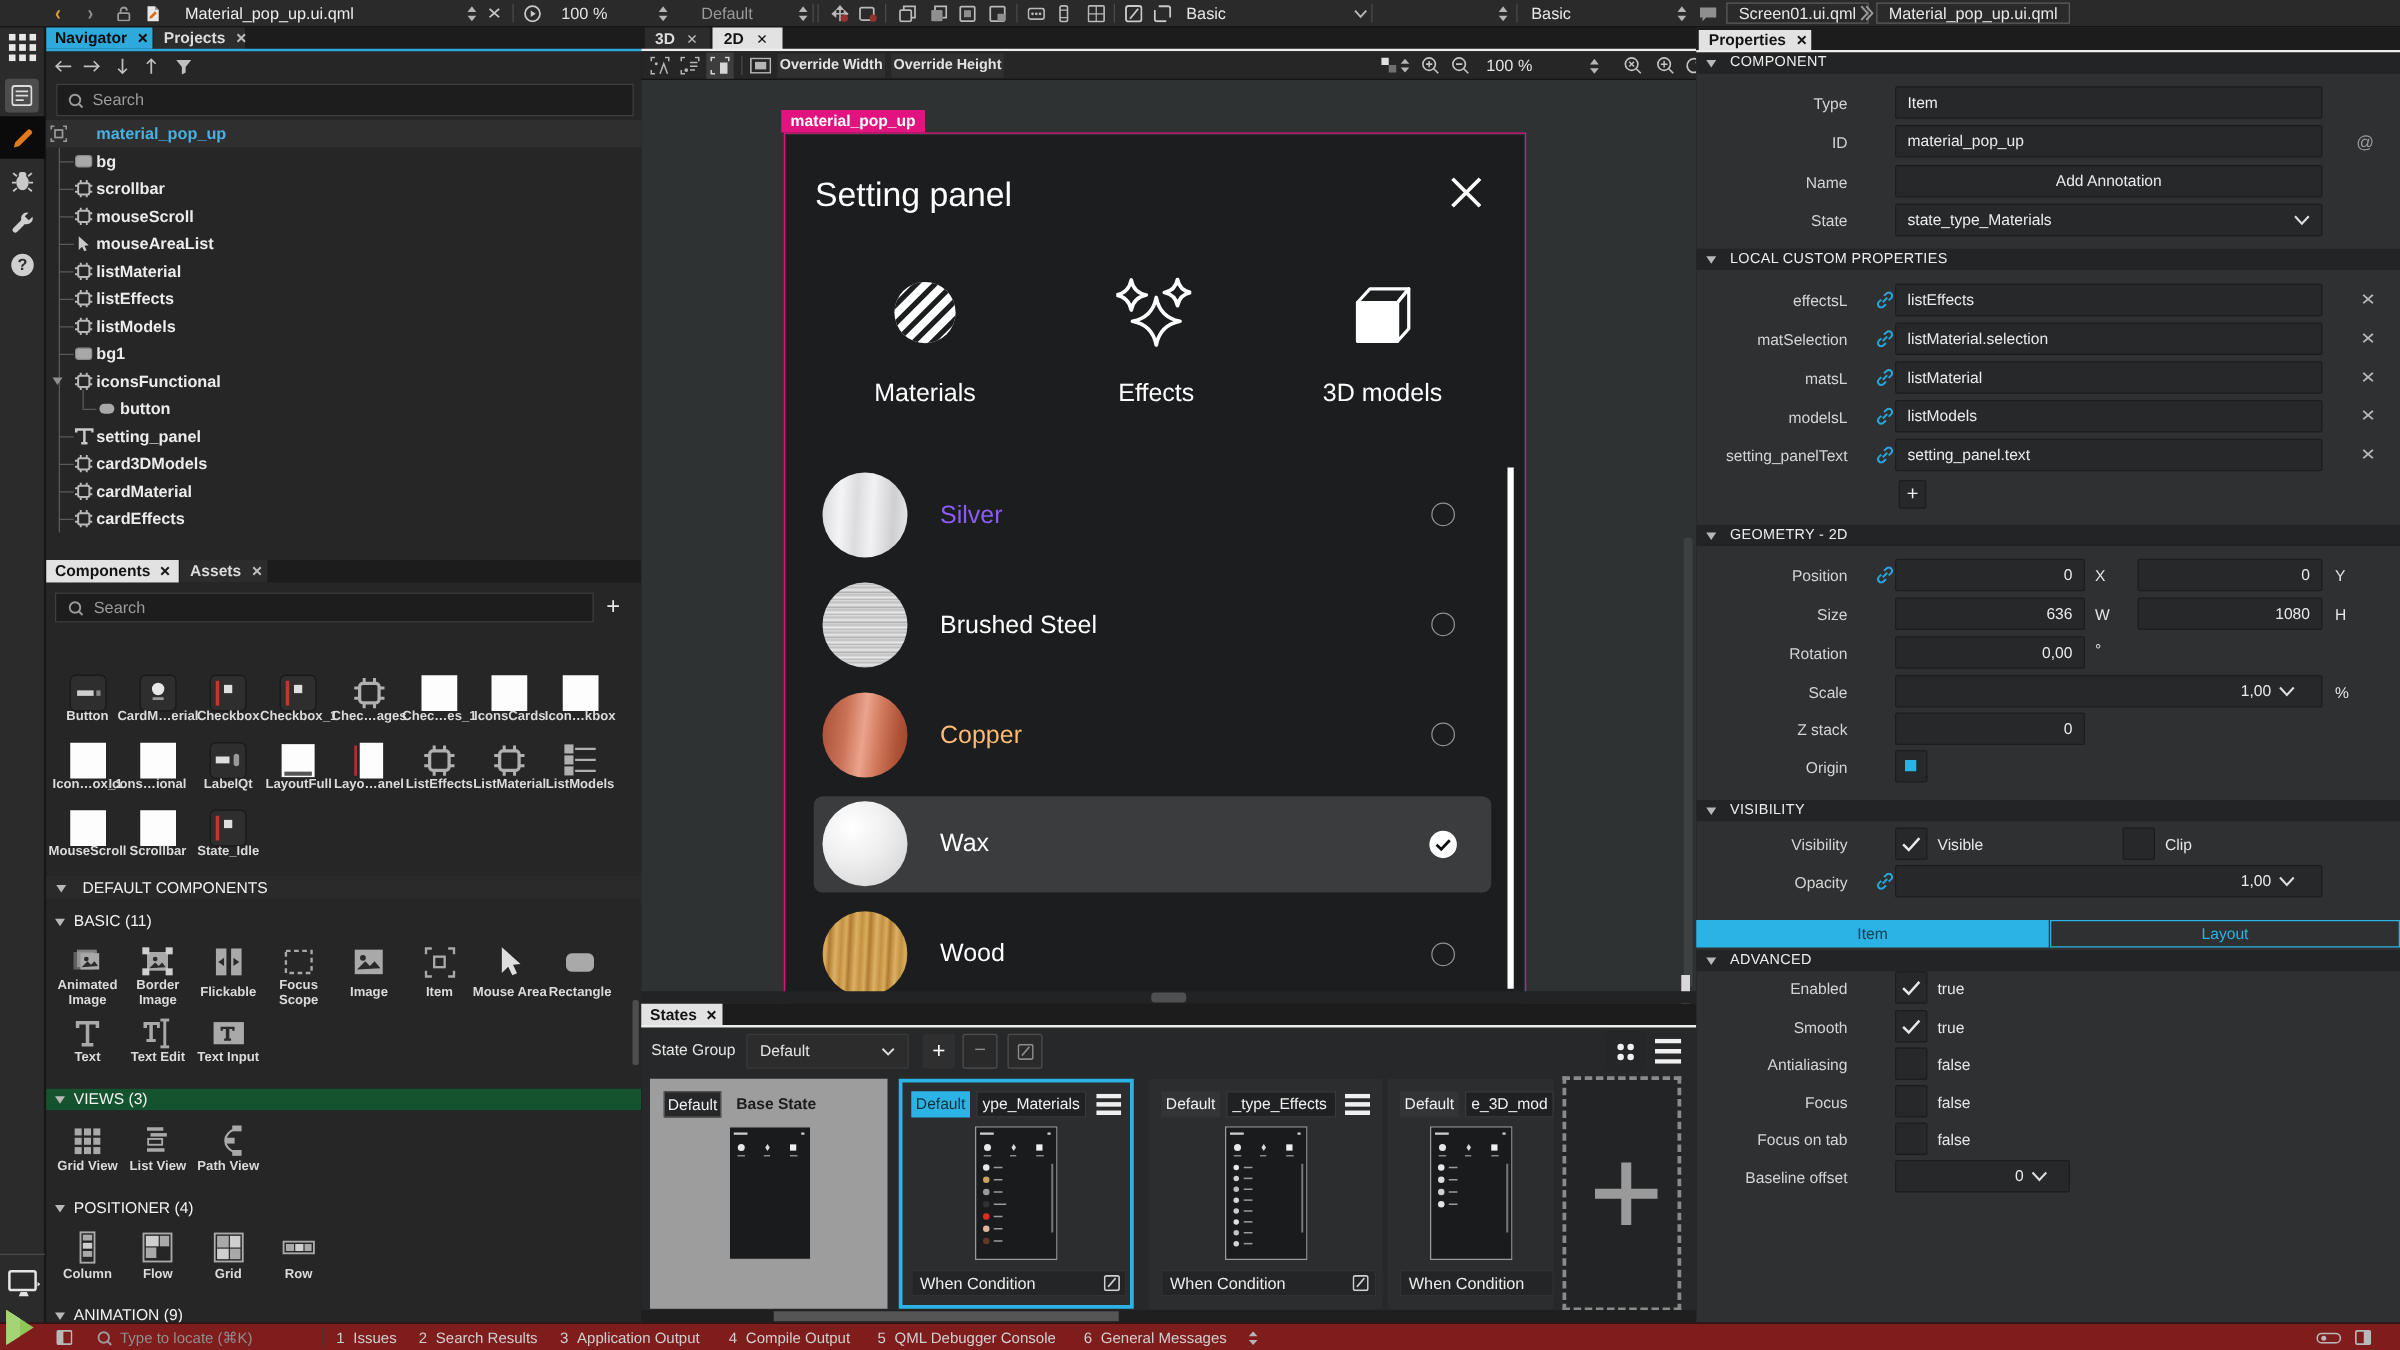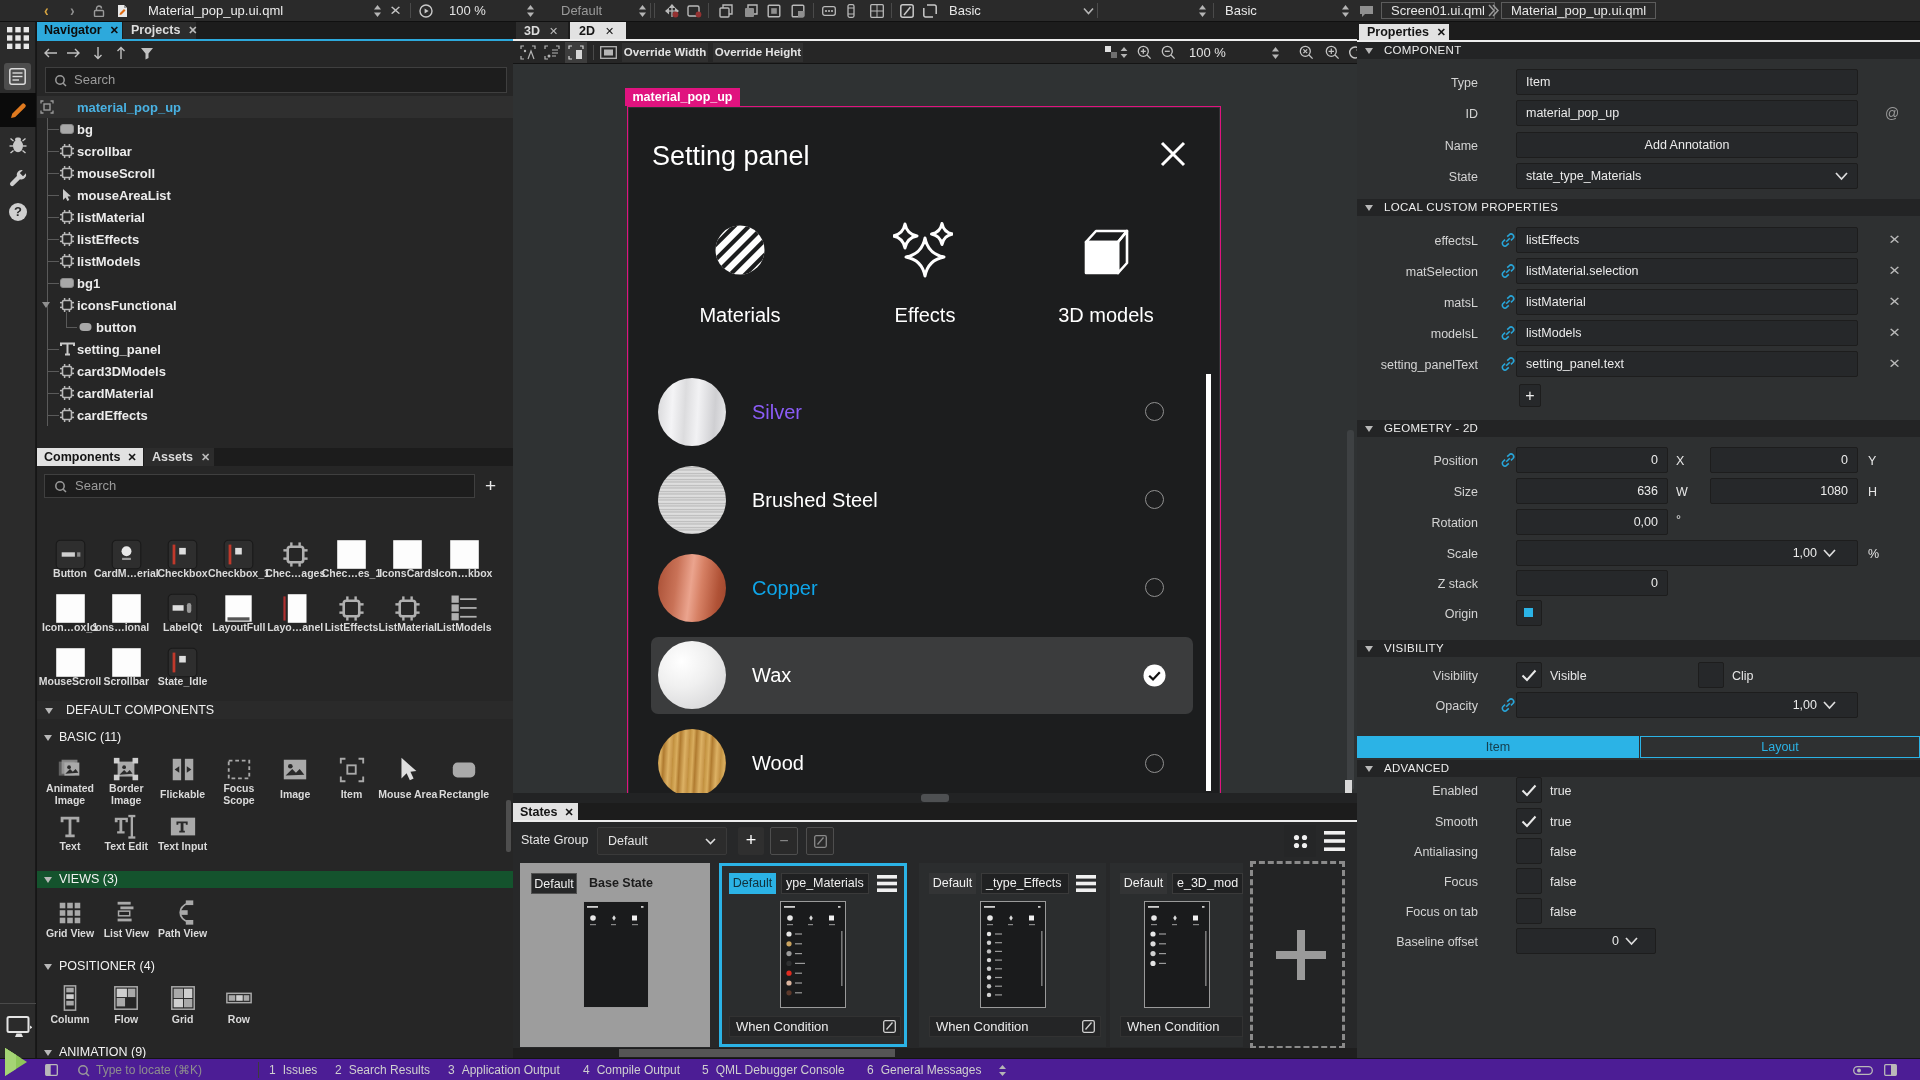--- a/index.html
+++ b/index.html
@@ -33,21 +33,21 @@
   #canvas { position:absolute; left:0; top:42px; width:844px; height:751px; background:#2f3233; overflow:hidden; }
 
   #props { left:1357px; top:22px; width:563px; height:1036px; background:#2e3031; }
   .phdr { position:absolute; left:0; width:563px; height:17px; background:#232425; color:#ededed; font-size:11.5px; line-height:17px; letter-spacing:.3px; }
   .plabel { position:absolute; color:#d4d4d4; font-size:12.5px; text-align:right; white-space:nowrap; }
   .pin { position:absolute; background:#26282a; border:1px solid #1d1d1d; border-radius:2px; color:#ebebeb; font-size:12.5px; height:26px; line-height:24px; padding:0 9px; white-space:nowrap; }
   .pin.num { text-align:right; }
   .chk { position:absolute; width:26px; height:26px; background:#26282a; border:1px solid #1d1d1d; border-radius:2px; }
   .pval { position:absolute; color:#e6e6e6; font-size:12.5px; }
 
-  #statusbar { left:0; top:1058px; width:1920px; height:22px; background:#4c1d95; border-top:1px solid #141414; color:#cfcfcf; font-size:12px; }
+  #statusbar { left:0; top:1058px; width:1920px; height:22px; background:#7f1d1d; border-top:1px solid #141414; color:#cfcfcf; font-size:12px; }
   #statusbar .s { position:absolute; top:0; height:22px; line-height:22px; white-space:nowrap; }
 </style>
 </head>
 <body>
 <svg width="0" height="0" style="position:absolute">
 <defs>
   <g id="chip">
         <rect x="2.5" y="2.5" width="9" height="9" rx="1.5" fill="none" stroke="#b9b9b9" stroke-width="1.6"></rect>
         <g stroke="#b9b9b9" stroke-width="1.5">
           <line x1="4.6" y1="0" x2="4.6" y2="2.4"></line>
@@ -845,21 +845,21 @@
       <div class="abs" style="left:22px;top:529px;width:542px;height:77px;background:#3b3c3d;border-radius:7px"></div>
 
       <div class="abs" style="left:29px;top:270px;width:68px;height:68px;border-radius:50%;background:linear-gradient(93deg,#d8d8da 0%,#f4f4f6 22%,#dcdcde 40%,#f2f2f4 58%,#cfcfd2 82%,#e8e8ea 100%)"></div>
       <div class="abs" style="left:29px;top:358px;width:68px;height:68px;border-radius:50%;background:repeating-linear-gradient(0deg,#b2b2b2 0px,#e8e8e8 2px,#c0c0c0 4px,#dedede 6px)"></div>
       <div class="abs" style="left:29px;top:446px;width:68px;height:68px;border-radius:50%;background:linear-gradient(97deg,#a84e34 0%,#c97257 28%,#eba48e 48%,#d68064 62%,#b05236 85%,#9c452c 100%);"></div>
       <div class="abs" style="left:29px;top:533px;width:68px;height:68px;border-radius:50%;background:radial-gradient(circle at 35% 30%,#ffffff 0%,#f0f0f0 40%,#cfcfd1 100%)"></div>
       <div class="abs" style="left:29px;top:621px;width:68px;height:68px;border-radius:50%;background:repeating-linear-gradient(93deg,#c1903e 0px,#d9ad5e 4px,#b07b30 7px,#dcb164 12px,#c59346 16px),linear-gradient(#c99a4a,#c99a4a)"></div>
 
       <div class="abs" style="left:123px;top:293px;color:#8b5cf6;font-size:20px">Silver</div>
       <div class="abs" style="left:123px;top:381px;color:#fff;font-size:20px">Brushed Steel</div>
-      <div class="abs" style="left:123px;top:469px;color:#0ea5e9;font-size:20px">Copper</div>
+      <div class="abs" style="left:123px;top:469px;color:#fdba74;font-size:20px">Copper</div>
       <div class="abs" style="left:123px;top:556px;color:#fff;font-size:20px">Wax</div>
       <div class="abs" style="left:123px;top:644px;color:#fff;font-size:20px">Wood</div>
 
       <div class="abs" style="left:516px;top:294px;width:19px;height:19px;border:1.5px solid #909090;border-radius:50%"></div>
       <div class="abs" style="left:516px;top:382px;width:19px;height:19px;border:1.5px solid #909090;border-radius:50%"></div>
       <div class="abs" style="left:516px;top:470px;width:19px;height:19px;border:1.5px solid #909090;border-radius:50%"></div>
       <div class="abs" style="left:516px;top:646px;width:19px;height:19px;border:1.5px solid #909090;border-radius:50%"></div>
       <svg class="abs" style="left:514px;top:556px" width="23" height="23" viewBox="0 0 23 23">
           <circle cx="11.5" cy="11.5" r="11" fill="#fff"></circle>
           <path d="M6.2 11.8 L10 15.4 L16.8 8.2" fill="none" stroke="#111" stroke-width="2.2"></path>

